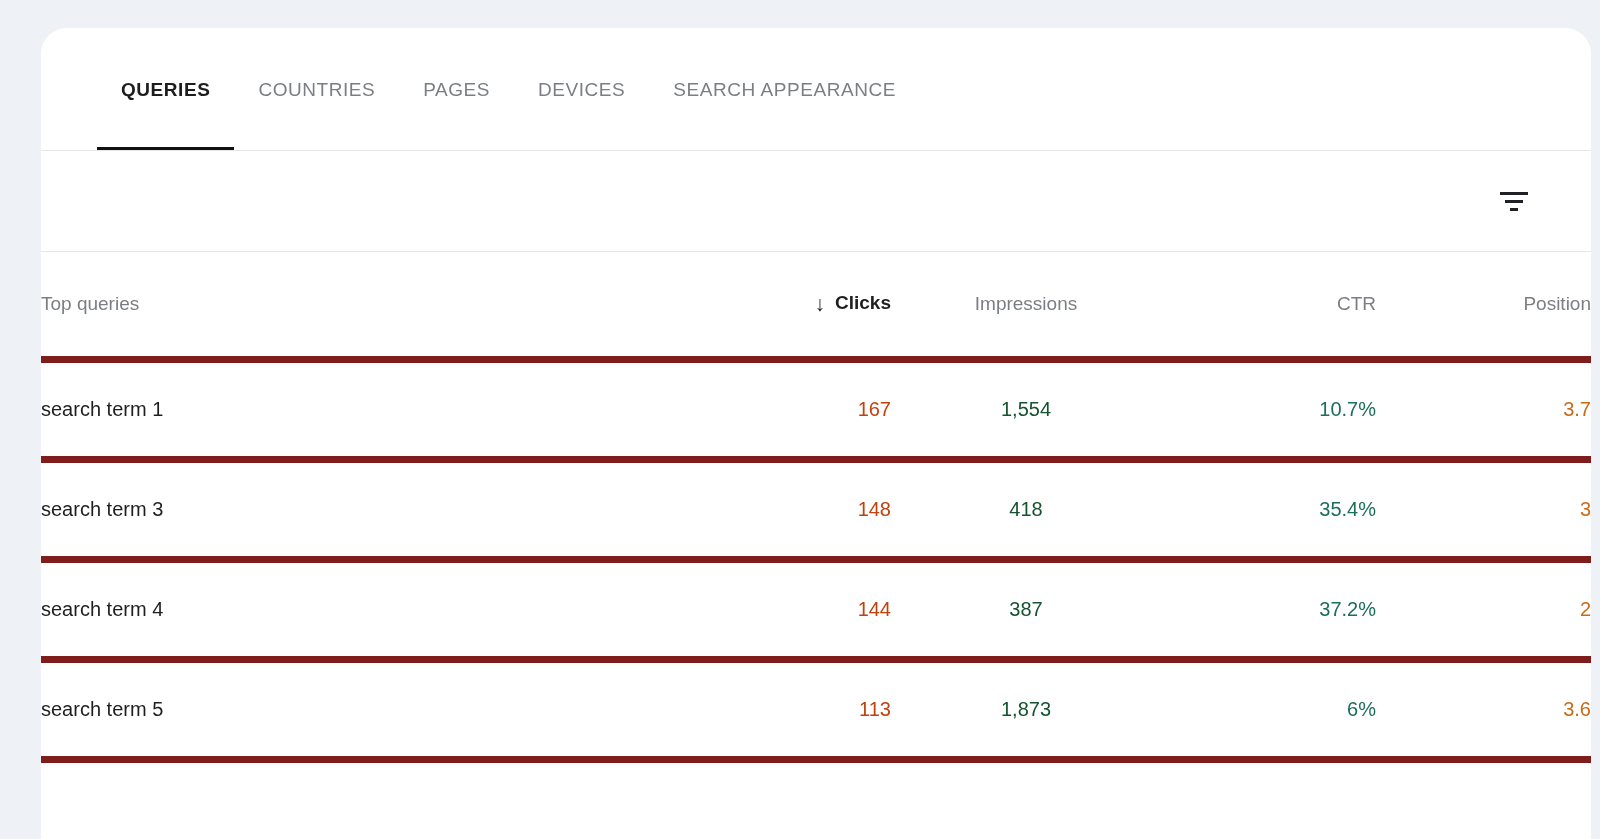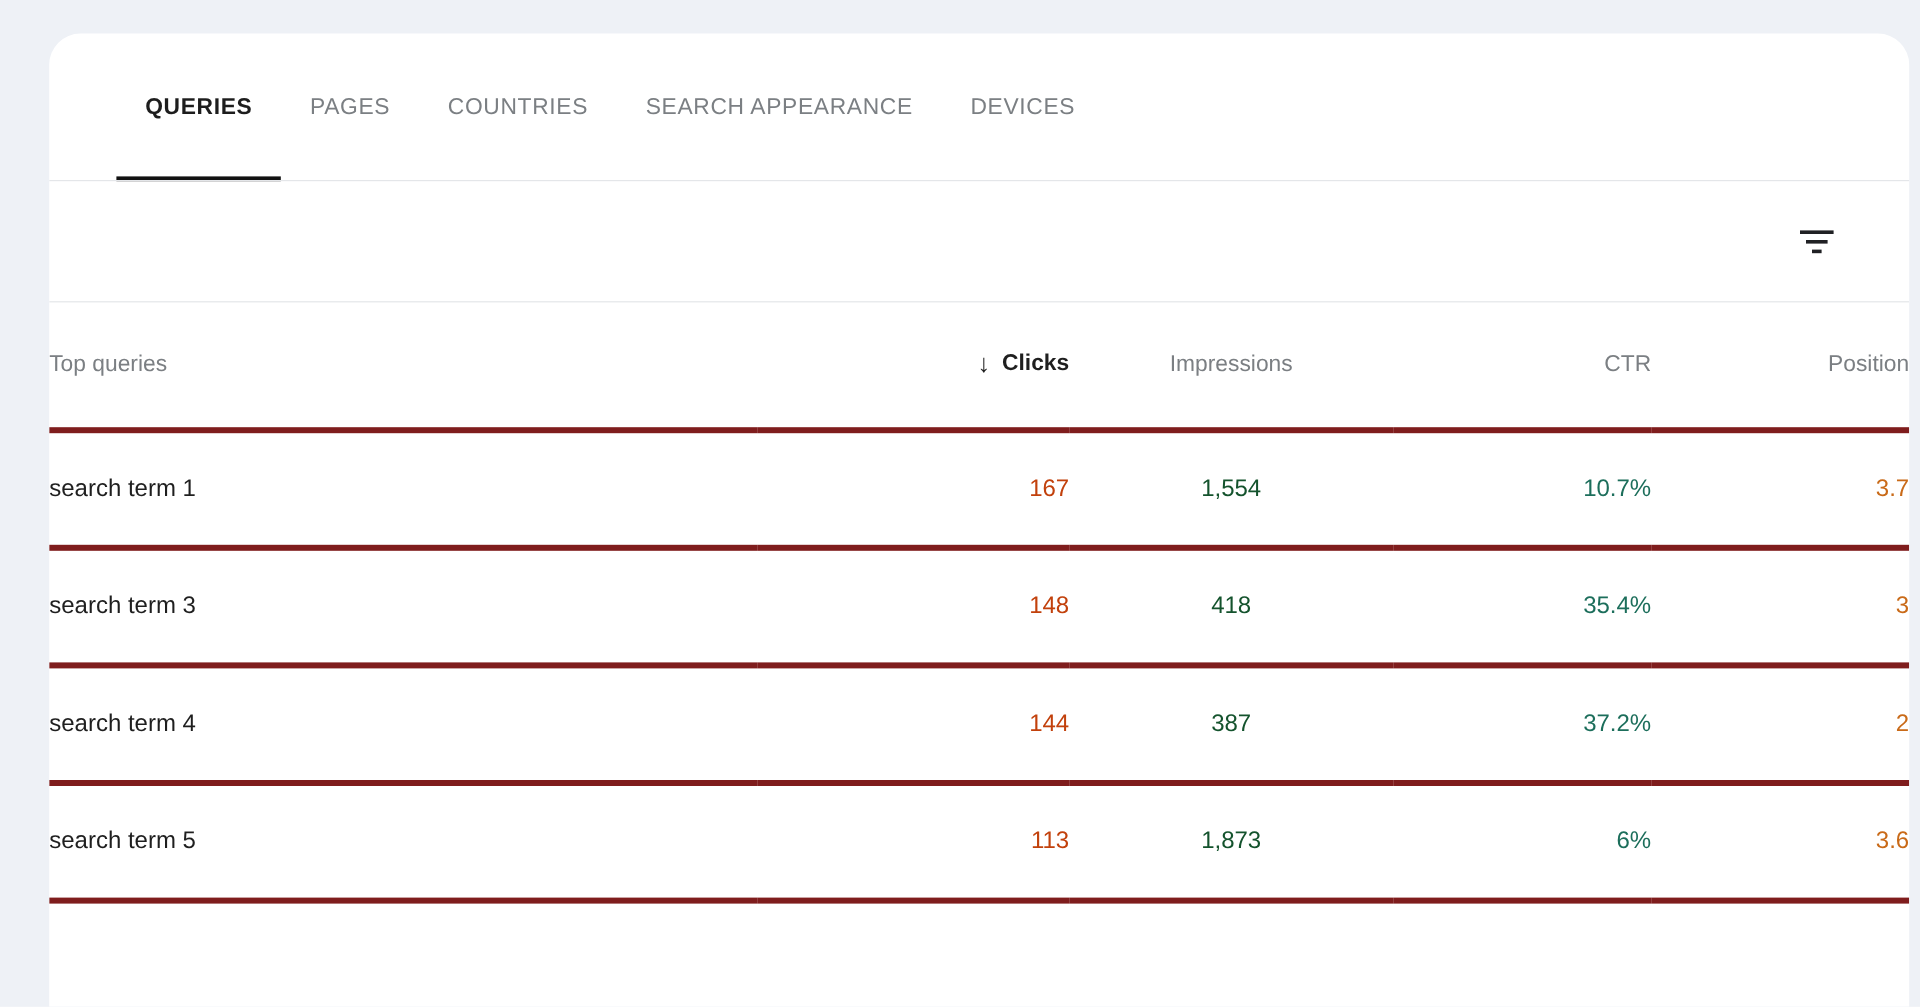--- a/index.html
+++ b/index.html
@@ -123,21 +123,21 @@
 
   
   table.data-table {
     width: 100%;
     border-collapse: collapse;
     table-layout: fixed;
   }
   table.data-table th,
   table.data-table td {
     padding: 0;
-    border-bottom: 5px solid #7f1d1d;
+    border-bottom: 7px solid #7f1d1d;
     vertical-align: middle;
   }
   thead th {
     height: 104px;
     font-weight: 400;
     font-size: 19px;
     color: #7b7f83;
     white-space: nowrap;
   }
   tbody td {
@@ -182,30 +182,30 @@
 <body>
 
 <div class="page">
   <div class="card">
 
     <div class="tabbar">
       <div class="tab active">
         <span>QUERIES</span>
       </div>
       <div class="tab">
+        <span>COUNTRIES</span>
+      </div>
+      <div class="tab">
         <span>PAGES</span>
       </div>
       <div class="tab">
-        <span>COUNTRIES</span>
+        <span>DEVICES</span>
       </div>
       <div class="tab">
         <span>SEARCH APPEARANCE</span>
-      </div>
-      <div class="tab">
-        <span>DEVICES</span>
       </div>
       <div class="tabbar-divider"></div>
     </div>
 
     <div class="toolbar">
       <button class="filter-btn">
         <span></span>
         <span></span>
         <span></span>
       </button>

